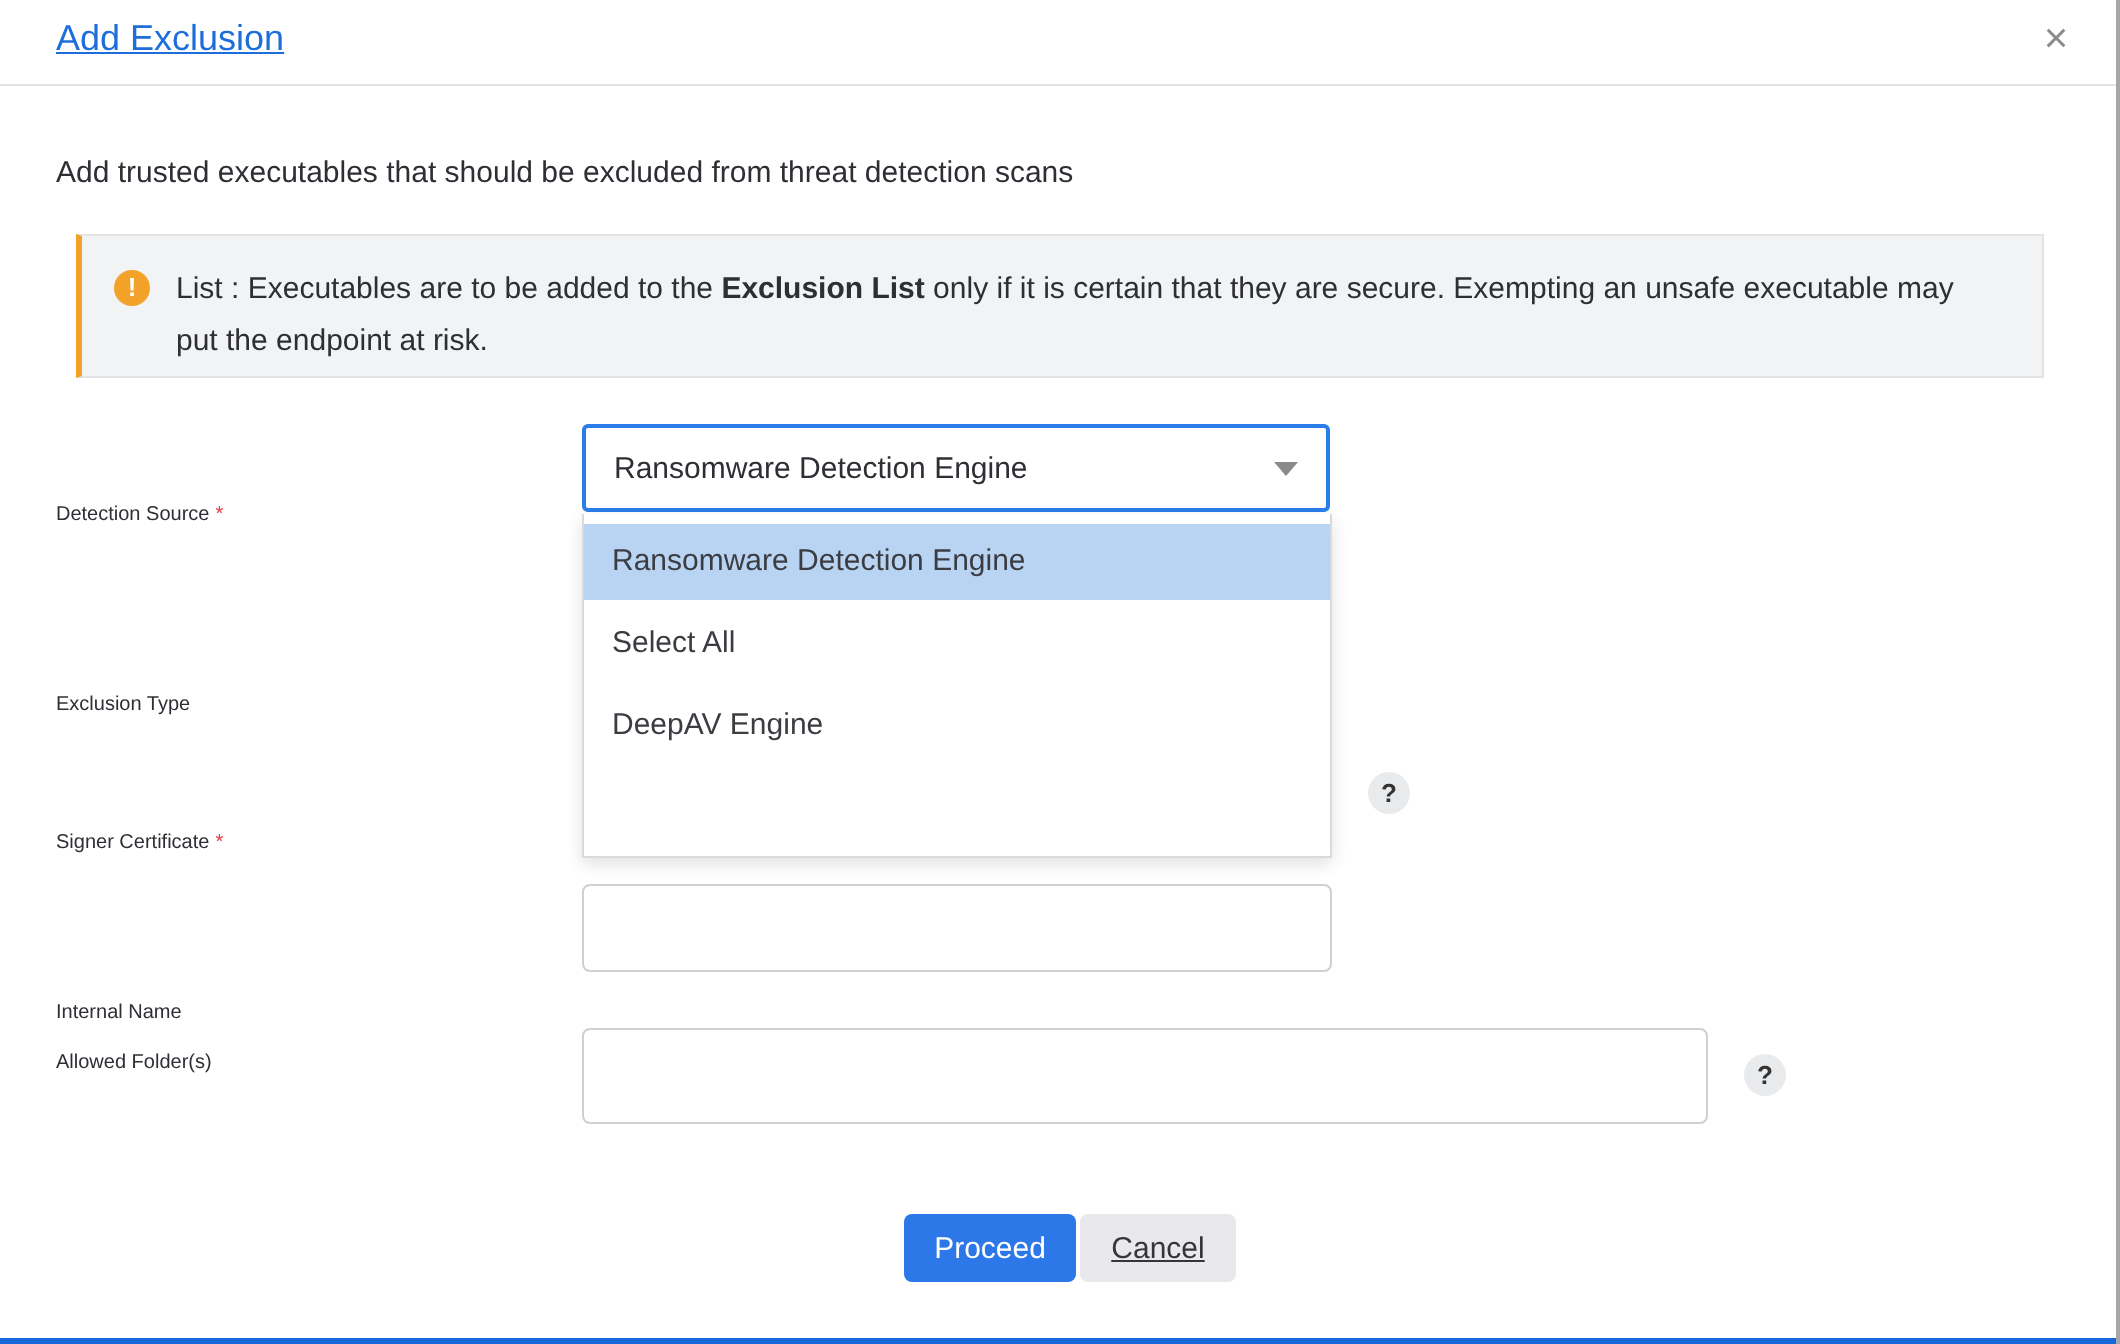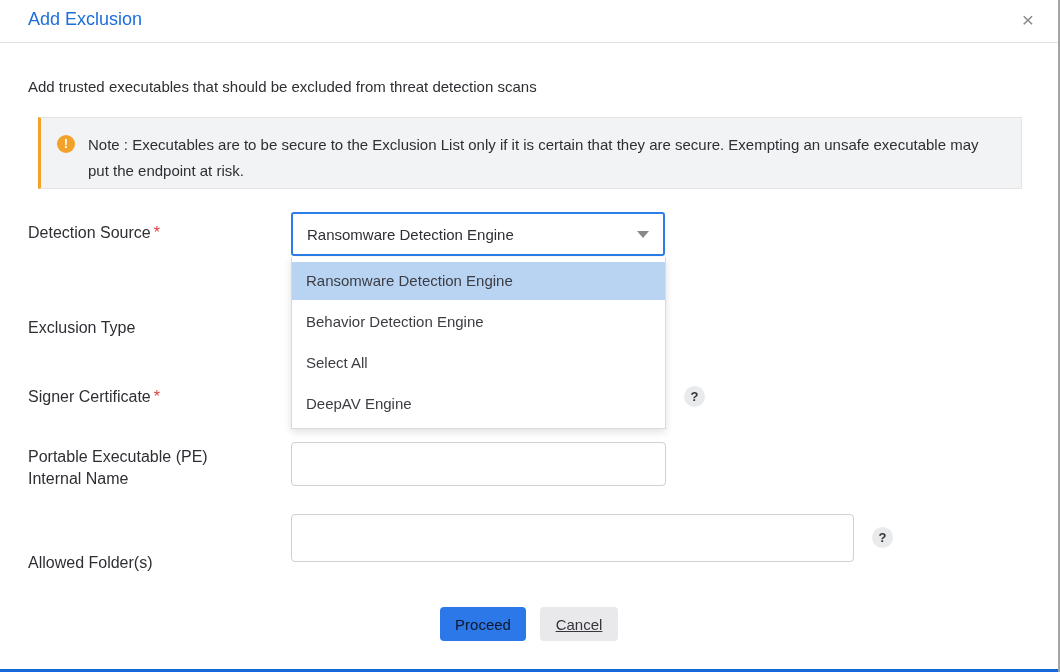--- a/index.html
+++ b/index.html
@@ -22,20 +22,21 @@
     position: absolute;
     left: 0; top: 0;
     width: 100%; height: 43px;
     border-bottom: 1px solid #e2e2e5;
   }
   .dialog-title {
     position: absolute;
     left: 28px; top: 9px;
     font-size: 18px;
     color: #1d6edb;
+    text-decoration: underline;
   }
   .close-btn {
     position: absolute;
     right: 18px; top: 8px;
     width: 24px; height: 24px;
     border: none; background: transparent;
     font-size: 21px; line-height: 24px;
     color: #8b8b8b;
     cursor: pointer;
     text-align: center;
@@ -69,26 +70,27 @@
     line-height: 18px;
     text-align: center;
     margin-top: 3px;
   }
   .note-text {
     margin-left: 13px;
     font-size: 15px;
     line-height: 26px;
     color: #2e2f34;
   }
-  .note-text b { font-weight: normal; }
+  .note-text b { font-weight: bold; }
   .field-label {
     position: absolute;
     left: 28px;
-    font-size: 16px;
-    color: #2e2f34;
+    font-size: 10px;
+    color: #2e2f34;
+    margin-top: 28px;
   }
   .req { color: #e03b3b; margin-left: 3px; }
   .select-box {
     position: absolute;
     left: 291px; top: 212px;
     width: 374px; height: 44px;
     background: #ffffff;
     border: 2px solid #2b7de9;
     border-radius: 3px;
     display: flex;
@@ -156,23 +158,23 @@
     position: absolute;
     top: 607px;
     height: 34px;
     border: none;
     border-radius: 4px;
     font-family: "Liberation Sans", sans-serif;
     font-size: 15px;
     cursor: pointer;
   }
   .btn-proceed {
-    left: 440px; width: 86px;
+    left: 452px; width: 86px;
     background: #2d78e8;
-    color: #0f172a;
+    color: #ffffff;
   }
   .btn-cancel {
     left: 540px; width: 78px;
     background: #e9e9ec;
     color: #35363b;
     text-decoration: underline;
   }
   .bottom-accent {
     position: absolute;
     left: 0; bottom: 0;
@@ -187,46 +189,45 @@
 
   <div class="dialog-header">
     <div class="dialog-title">Add Exclusion</div>
     <button class="close-btn">×</button>
   </div>
 
   <div class="intro-text">Add trusted executables that should be excluded from threat detection scans</div>
 
   <div class="note-box">
     <div class="warning-icon">!</div>
-    <div class="note-text"><span>Note : Executables are to be secure to the </span><b>Exclusion List</b><span> only if it is certain that they are secure. Exempting an unsafe executable may put the endpoint at risk.</span></div>
+    <div class="note-text"><span>List : Executables are to be added to the </span><b>Exclusion List</b><span> only if it is certain that they are secure. Exempting an unsafe executable may put the endpoint at risk.</span></div>
   </div>
 
   <div class="field-label" style="top:224px;"><span>Detection Source</span><span class="req">*</span></div>
 
   <div class="select-box">
     <span class="select-value">Ransomware Detection Engine</span>
     <span class="chevron-down"></span>
   </div>
 
   <div class="dropdown-panel">
     <div class="dropdown-option selected">Ransomware Detection Engine</div>
-    <div class="dropdown-option">Behavior Detection Engine</div>
     <div class="dropdown-option">Select All</div>
     <div class="dropdown-option">DeepAV Engine</div>
   </div>
 
   <div class="field-label" style="top:319px;">Exclusion Type</div>
 
   <div class="field-label" style="top:388px;"><span>Signer Certificate</span><span class="req">*</span></div>
   <button class="help-circle help-signer">?</button>
 
-  <div class="field-label" style="top:446px; line-height:22px; width:240px;"><span>Portable Executable (PE)</span><br><span>Internal Name</span></div>
+  <div class="field-label" style="top:446px; line-height:22px; width:240px;"><br><span>Internal Name</span></div>
   <input class="text-input input-pe" value="" style="">
 
-  <div class="field-label" style="top:554px;">Allowed Folder(s)</div>
+  <div class="field-label" style="top:498px;">Allowed Folder(s)</div>
   <input class="text-input input-folders" value="" style="">
   <button class="help-circle help-folders">?</button>
 
   <button class="btn btn-proceed">Proceed</button>
   <button class="btn btn-cancel">Cancel</button>
 
   <div class="bottom-accent"></div>
 </div>
 
 </body></html>

